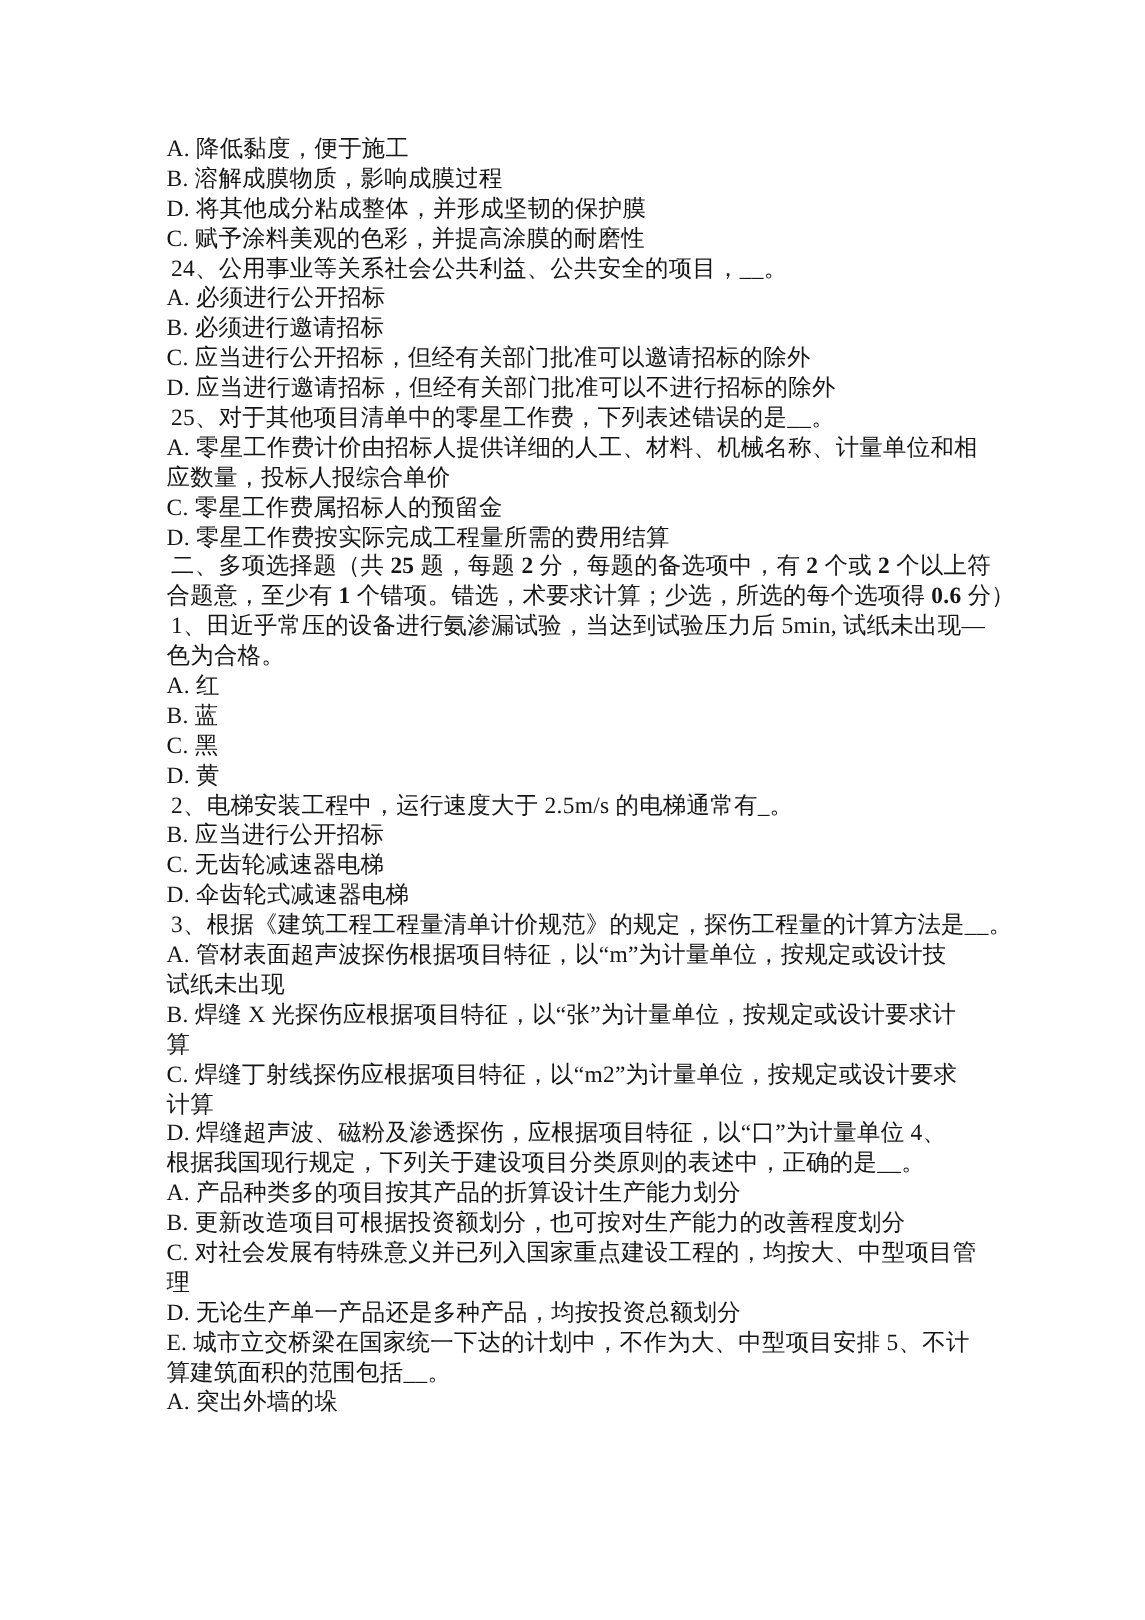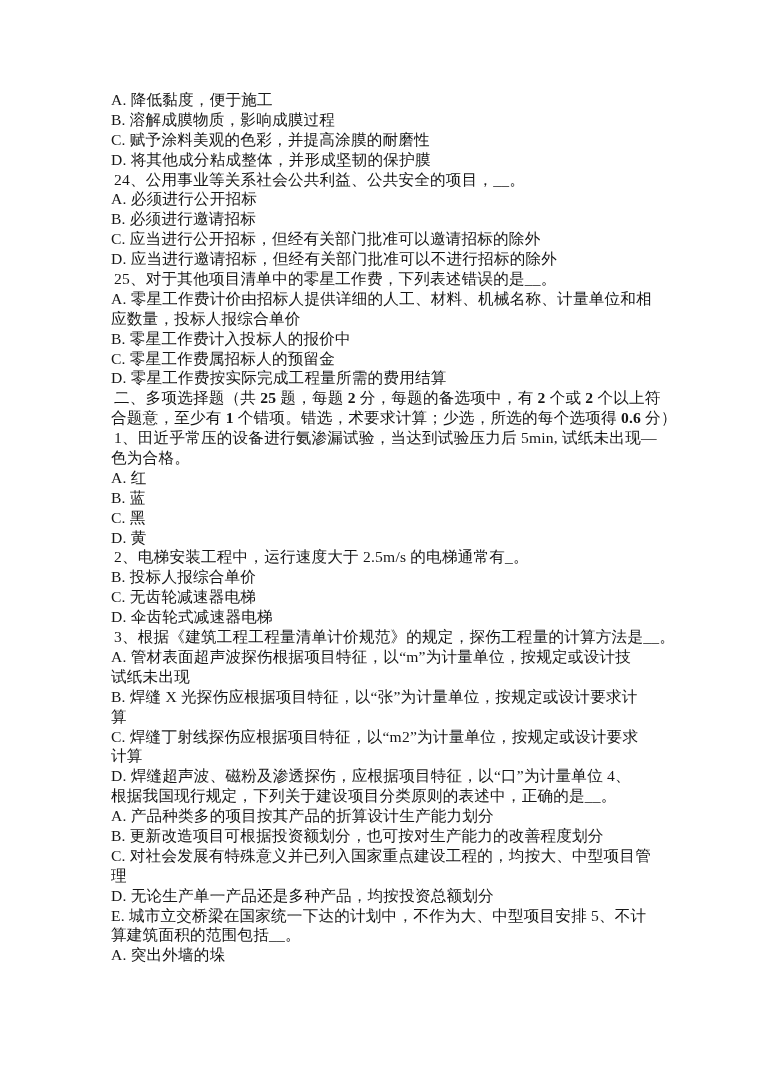--- a/index.html
+++ b/index.html
@@ -36,43 +36,42 @@
     font-weight: bold;
   }
 </style>
 </head>
 <body>
 
 <div class="page">
   <div class="doc-lines">
       <div class="line option">A. 降低黏度，便于施工</div>
       <div class="line option">B. 溶解成膜物质，影响成膜过程</div>
+      <div class="line option">D. 将其他成分粘成整体，并形成坚韧的保护膜</div>
       <div class="line option">C. 赋予涂料美观的色彩，并提高涂膜的耐磨性</div>
-      <div class="line option">D. 将其他成分粘成整体，并形成坚韧的保护膜</div>
       <div class="line question">24、公用事业等关系社会公共利益、公共安全的项目，__。</div>
       <div class="line option">A. 必须进行公开招标</div>
       <div class="line option">B. 必须进行邀请招标</div>
       <div class="line option">C. 应当进行公开招标，但经有关部门批准可以邀请招标的除外</div>
       <div class="line option">D. 应当进行邀请招标，但经有关部门批准可以不进行招标的除外</div>
       <div class="line question">25、对于其他项目清单中的零星工作费，下列表述错误的是__。</div>
       <div class="line option">A. 零星工作费计价由招标人提供详细的人工、材料、机械名称、计量单位和相</div>
       <div class="line continuation">应数量，投标人报综合单价</div>
-      <div class="line option">B. 零星工作费计入投标人的报价中</div>
       <div class="line option">C. 零星工作费属招标人的预留金</div>
       <div class="line option">D. 零星工作费按实际完成工程量所需的费用结算</div>
       <div class="line section"><span>二、多项选择题（共 </span><b>25</b><span> 题，每题 </span><b>2</b><span> 分，每题的备选项中，有 </span><b>2</b><span> 个或 </span><b>2</b><span> 个以上符</span></div>
       <div class="line continuation"><span>合题意，至少有 </span><b>1</b><span> 个错项。错选，术要求计算；少选，所选的每个选项得 </span><b>0.6</b><span> 分）</span></div>
       <div class="line question">1、田近乎常压的设备进行氨渗漏试验，当达到试验压力后 5min, 试纸未出现—</div>
       <div class="line continuation">色为合格。</div>
       <div class="line option">A. 红</div>
       <div class="line option">B. 蓝</div>
       <div class="line option">C. 黑</div>
       <div class="line option">D. 黄</div>
       <div class="line question">2、电梯安装工程中，运行速度大于 2.5m/s 的电梯通常有_。</div>
-      <div class="line option">B. 投标人报综合单价</div>
+      <div class="line option">B. 应当进行公开招标</div>
       <div class="line option">C. 无齿轮减速器电梯</div>
       <div class="line option">D. 伞齿轮式减速器电梯</div>
       <div class="line question">3、根据《建筑工程工程量清单计价规范》的规定，探伤工程量的计算方法是__。</div>
       <div class="line option">A. 管材表面超声波探伤根据项目特征，以“m”为计量单位，按规定或设计技</div>
       <div class="line continuation">试纸未出现</div>
       <div class="line option">B. 焊缝 X 光探伤应根据项目特征，以“张”为计量单位，按规定或设计要求计</div>
       <div class="line continuation">算</div>
       <div class="line option">C. 焊缝丁射线探伤应根据项目特征，以“m2”为计量单位，按规定或设计要求</div>
       <div class="line continuation">计算</div>
       <div class="line option">D. 焊缝超声波、磁粉及渗透探伤，应根据项目特征，以“口”为计量单位 4、</div>

